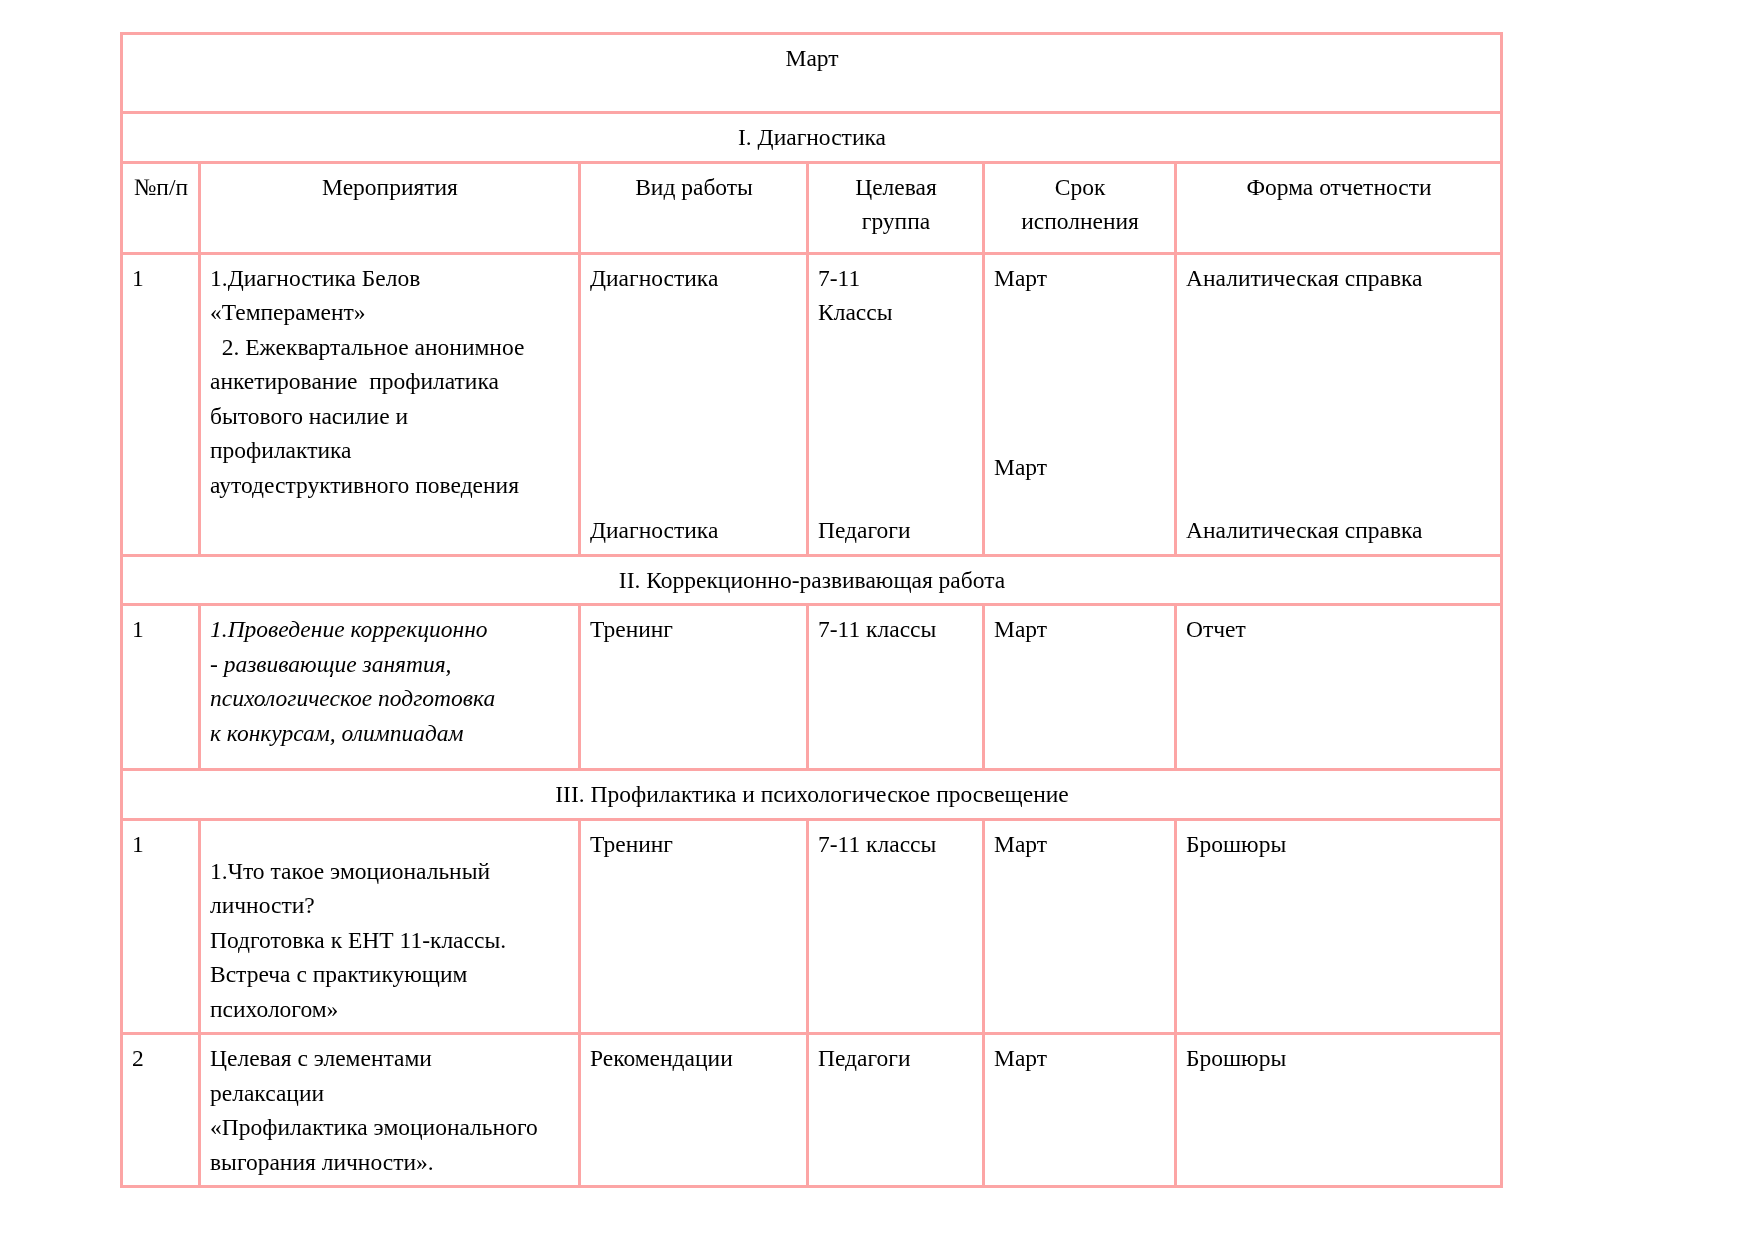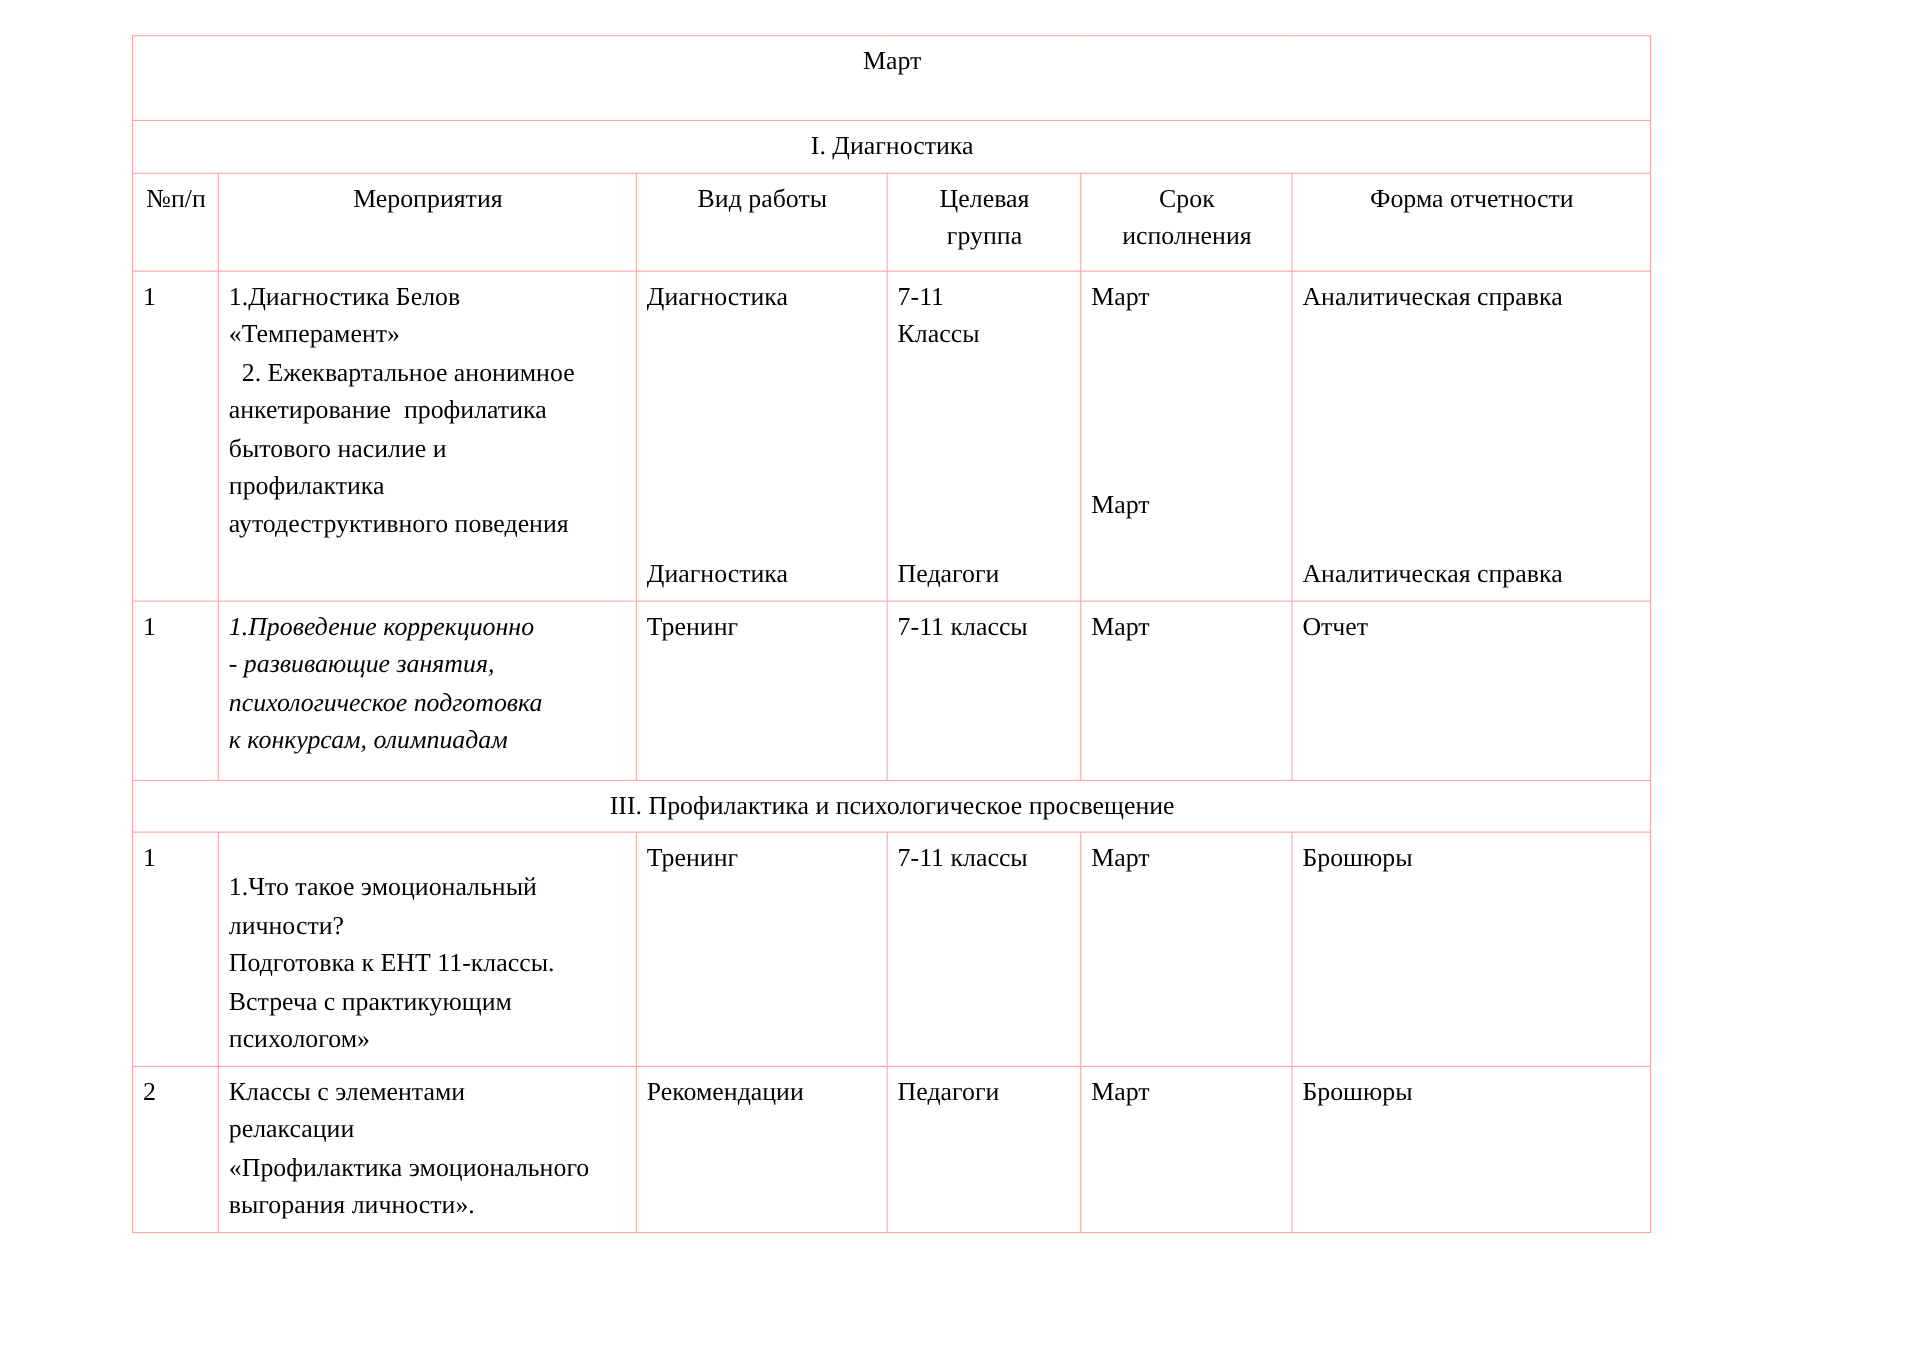--- a/index.html
+++ b/index.html
@@ -23,21 +23,21 @@
   table.plan {
     position: absolute;
     left: 120px;
     top: 32px;
     width: 1380px;
     border-collapse: collapse;
     table-layout: fixed;
     background: #ffffff;
   }
   table.plan td {
-    border: 1px solid #fca5a5;
+    border: 3px solid #fca5a5;
     vertical-align: top;
     padding: 6px 8px 6px 9px;
     font-size: 23.5px;
     line-height: 1.47;
     font-weight: normal;
   }
   
   col.c-num      { width: 78px; }
   col.c-event    { width: 380px; }
   col.c-worktype { width: 228px; }
@@ -145,20 +145,23 @@
           <span class="ln">Март</span>
         </td>
         <td class="body-cell">
           <span class="ln">Аналитическая справка</span>
           <span class="push-218"></span>
           <span class="ln">Аналитическая справка</span>
         </td>
       </tr>
 
       <tr>
+        <td class="section-cell" colspan="6">II. Коррекционно-развивающая работа</td>
+      </tr>
+      <tr>
         <td class="body-cell">1</td>
         <td class="body-cell">
           <span class="r2-event" style="display:block;font-style:italic;">
             <span class="ln">1.Проведение коррекционно</span>
             <span class="ln">- развивающие занятия,</span>
             <span class="ln">психологическое подготовка</span>
             <span class="ln">к конкурсам, олимпиадам</span>
           </span>
         </td>
         <td class="body-cell">
@@ -199,21 +202,21 @@
           <span class="ln">Март</span>
         </td>
         <td class="body-cell">
           <span class="ln">Брошюры</span>
         </td>
       </tr>
       <tr>
         <td class="body-cell">2</td>
         <td class="body-cell">
           <span class="r4-event" style="display:block;">
-            <span class="ln">Классы с элементами</span>
+            <span class="ln">Целевая с элементами</span>
             <span class="ln">релаксации</span>
             <span class="ln">«Профилактика эмоционального</span>
             <span class="ln">выгорания личности».</span>
           </span>
         </td>
         <td class="body-cell">
           <span class="ln">Рекомендации</span>
         </td>
         <td class="body-cell">
           <span class="ln">Педагоги</span>

